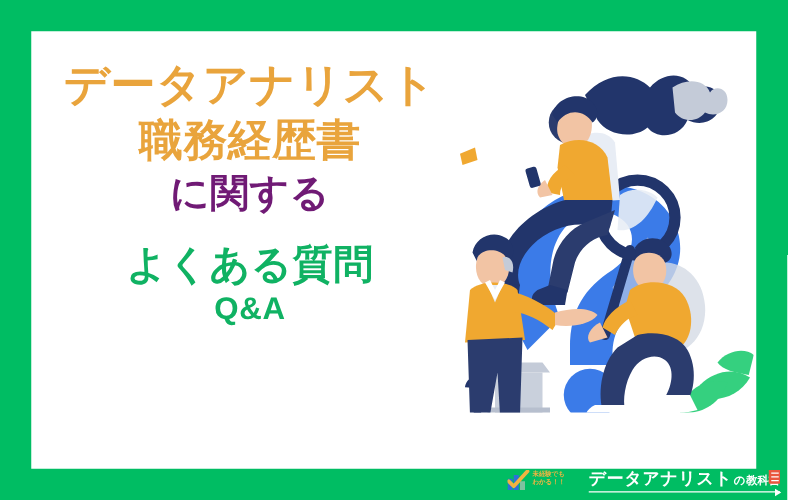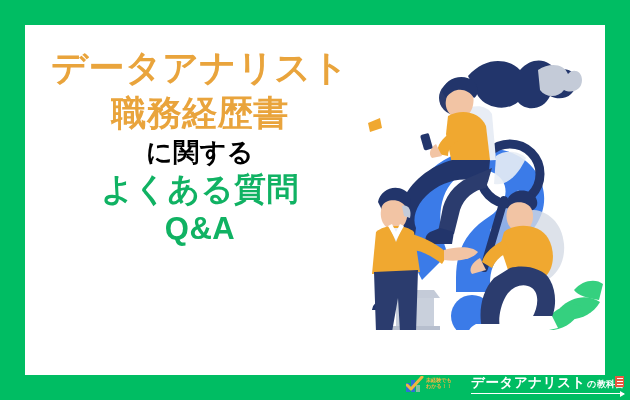--- a/index.html
+++ b/index.html
@@ -49,32 +49,32 @@
     font-size: 36px;
     margin-bottom: 9px;
   }
   .hl-2 {
     color: #E9A43C;
     font-size: 35px;
     margin-bottom: 9px;
     text-align: center;
   }
   .hl-3 {
-    color: #000000;
-    font-size: 26px;
-    margin-bottom: 8px;
+    color: #701a75;
+    font-size: 31px;
+    margin-bottom: 25px;
   }
   .hl-4 {
     color: #10B263;
     font-size: 32px;
     margin-bottom: 8px;
   }
   .hl-5 {
     color: #10B263;
-    font-size: 31px;
+    font-size: 25px;
   }
 
   
   .illustration {
     position: absolute;
     left: 368px;
     top: 40px;
     width: 235px;
     height: 290px;
   }

